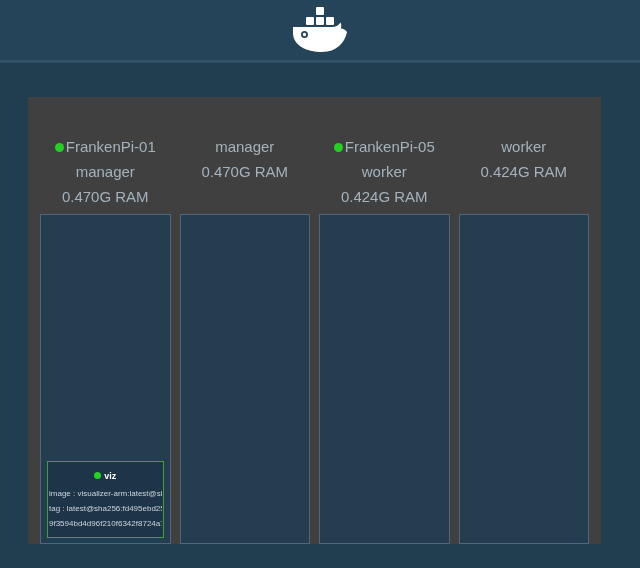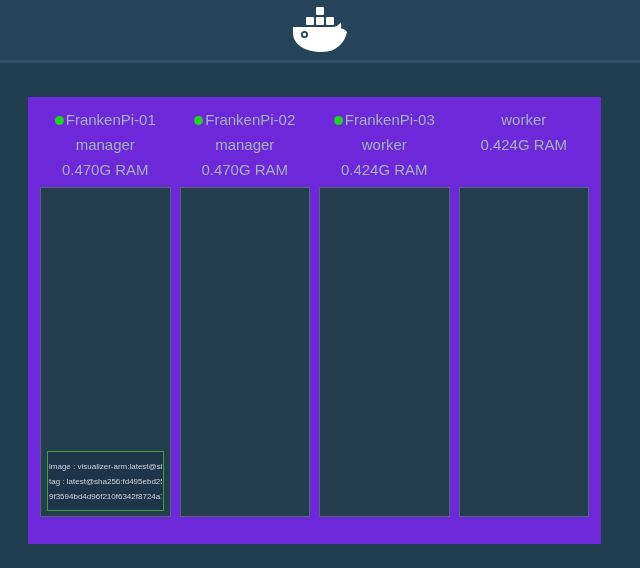--- a/index.html
+++ b/index.html
@@ -18,25 +18,26 @@
     background: #264459;
     border-bottom: 3px solid #315169;
     display: flex;
     align-items: center;
     justify-content: center;
   }
   .panel {
     margin: 34px 0 0 28px;
     width: 573px;
     height: 447px;
-    background: #6d28d9;
+    background: #404040;
     box-sizing: border-box;
     padding: 10px 12px 0 12px;
     display: flex;
     gap: 9px;
+    align-items: flex-end;
   }
   .node {
     flex: 1;
     display: flex;
     flex-direction: column;
     min-width: 0;
   }
   .node-head {
     text-align: center;
     color: #a3b2bd;
@@ -112,42 +113,42 @@
   <div class="node">
     <div class="node-head">
       <div>
         <span class="dot"></span><span>FrankenPi-01</span>
       </div>
       <div>manager</div>
       <div>0.470G RAM</div>
     </div>
     <div class="tasks">
       <div class="task-card">
+        <div class="task-title">
+          <span class="dot small"></span><span>viz</span>
+        </div>
         <div class="task-line">image : visualizer-arm:latest@sha2</div>
         <div class="task-line">tag : latest@sha256:fd495ebd25b1</div>
         <div class="task-line">9f3594bd4d96f210f6342f8724a7f59</div>
       </div>
     </div>
   </div>
 
   <div class="node">
     <div class="node-head">
-      <div>
-        <span class="dot"></span><span>FrankenPi-02</span>
-      </div>
       <div>manager</div>
       <div>0.470G RAM</div>
     </div>
     <div class="tasks"></div>
   </div>
 
   <div class="node">
     <div class="node-head">
       <div>
-        <span class="dot"></span><span>FrankenPi-03</span>
+        <span class="dot"></span><span>FrankenPi-05</span>
       </div>
       <div>worker</div>
       <div>0.424G RAM</div>
     </div>
     <div class="tasks"></div>
   </div>
 
   <div class="node">
     <div class="node-head">
       <div>worker</div>

